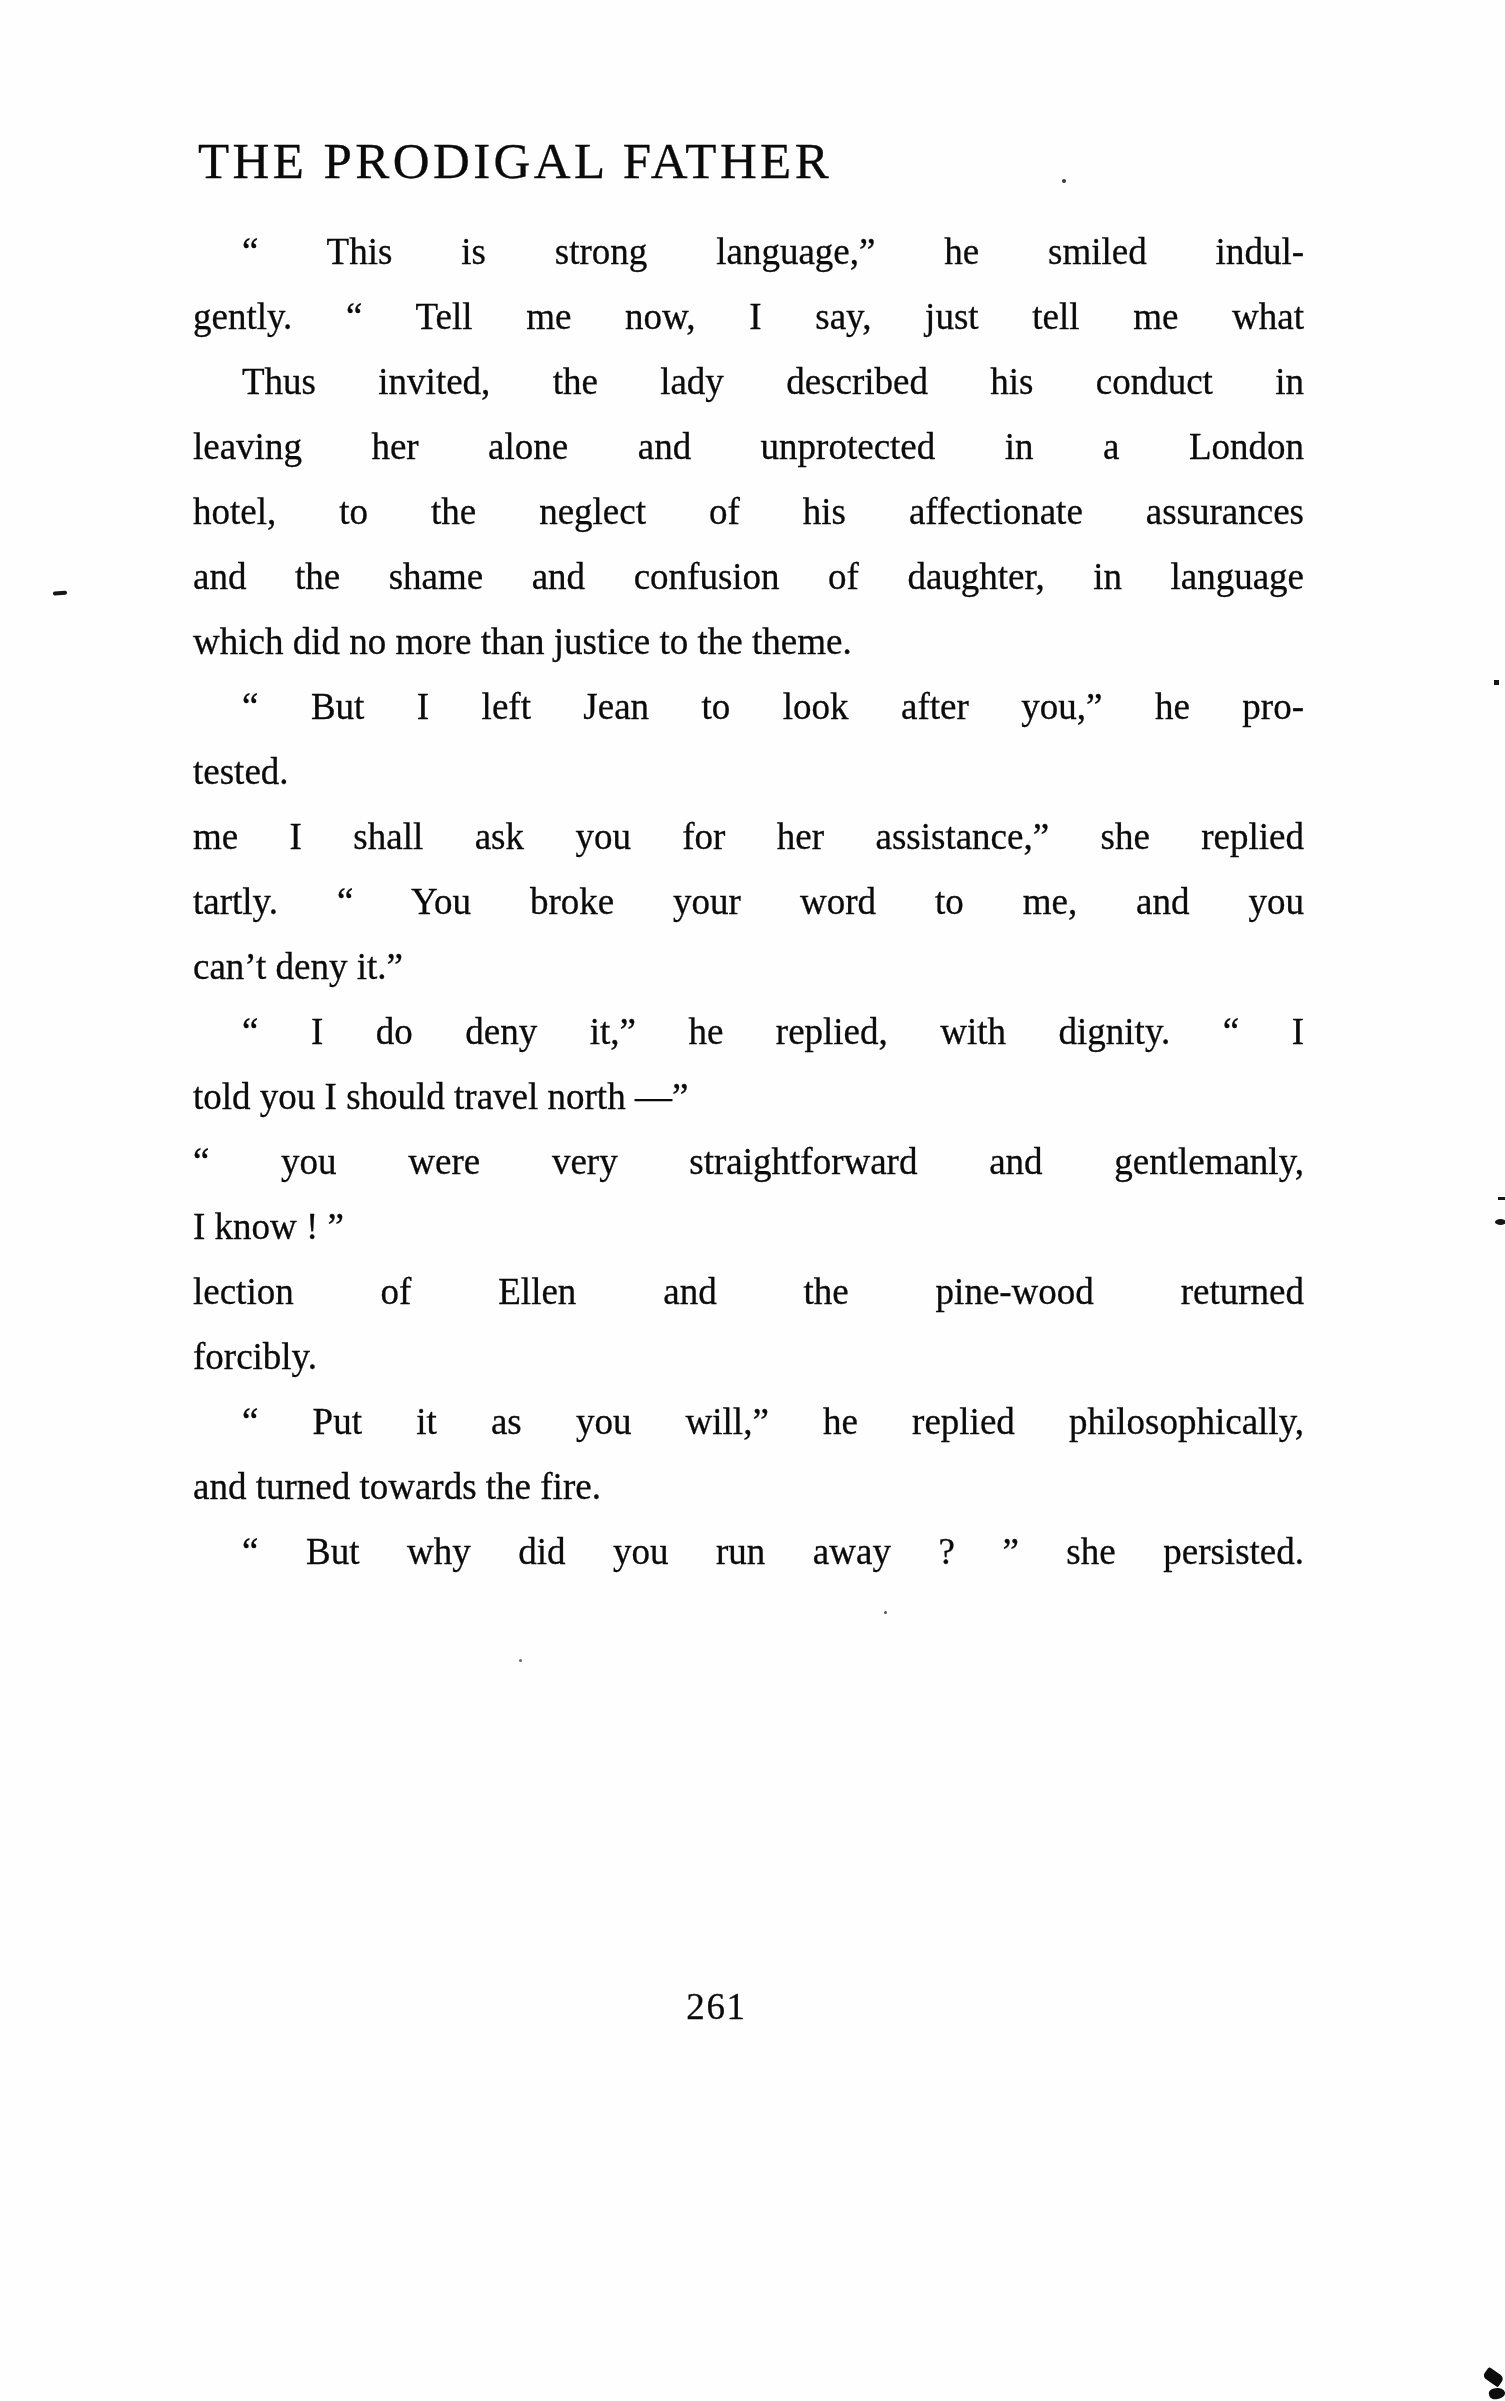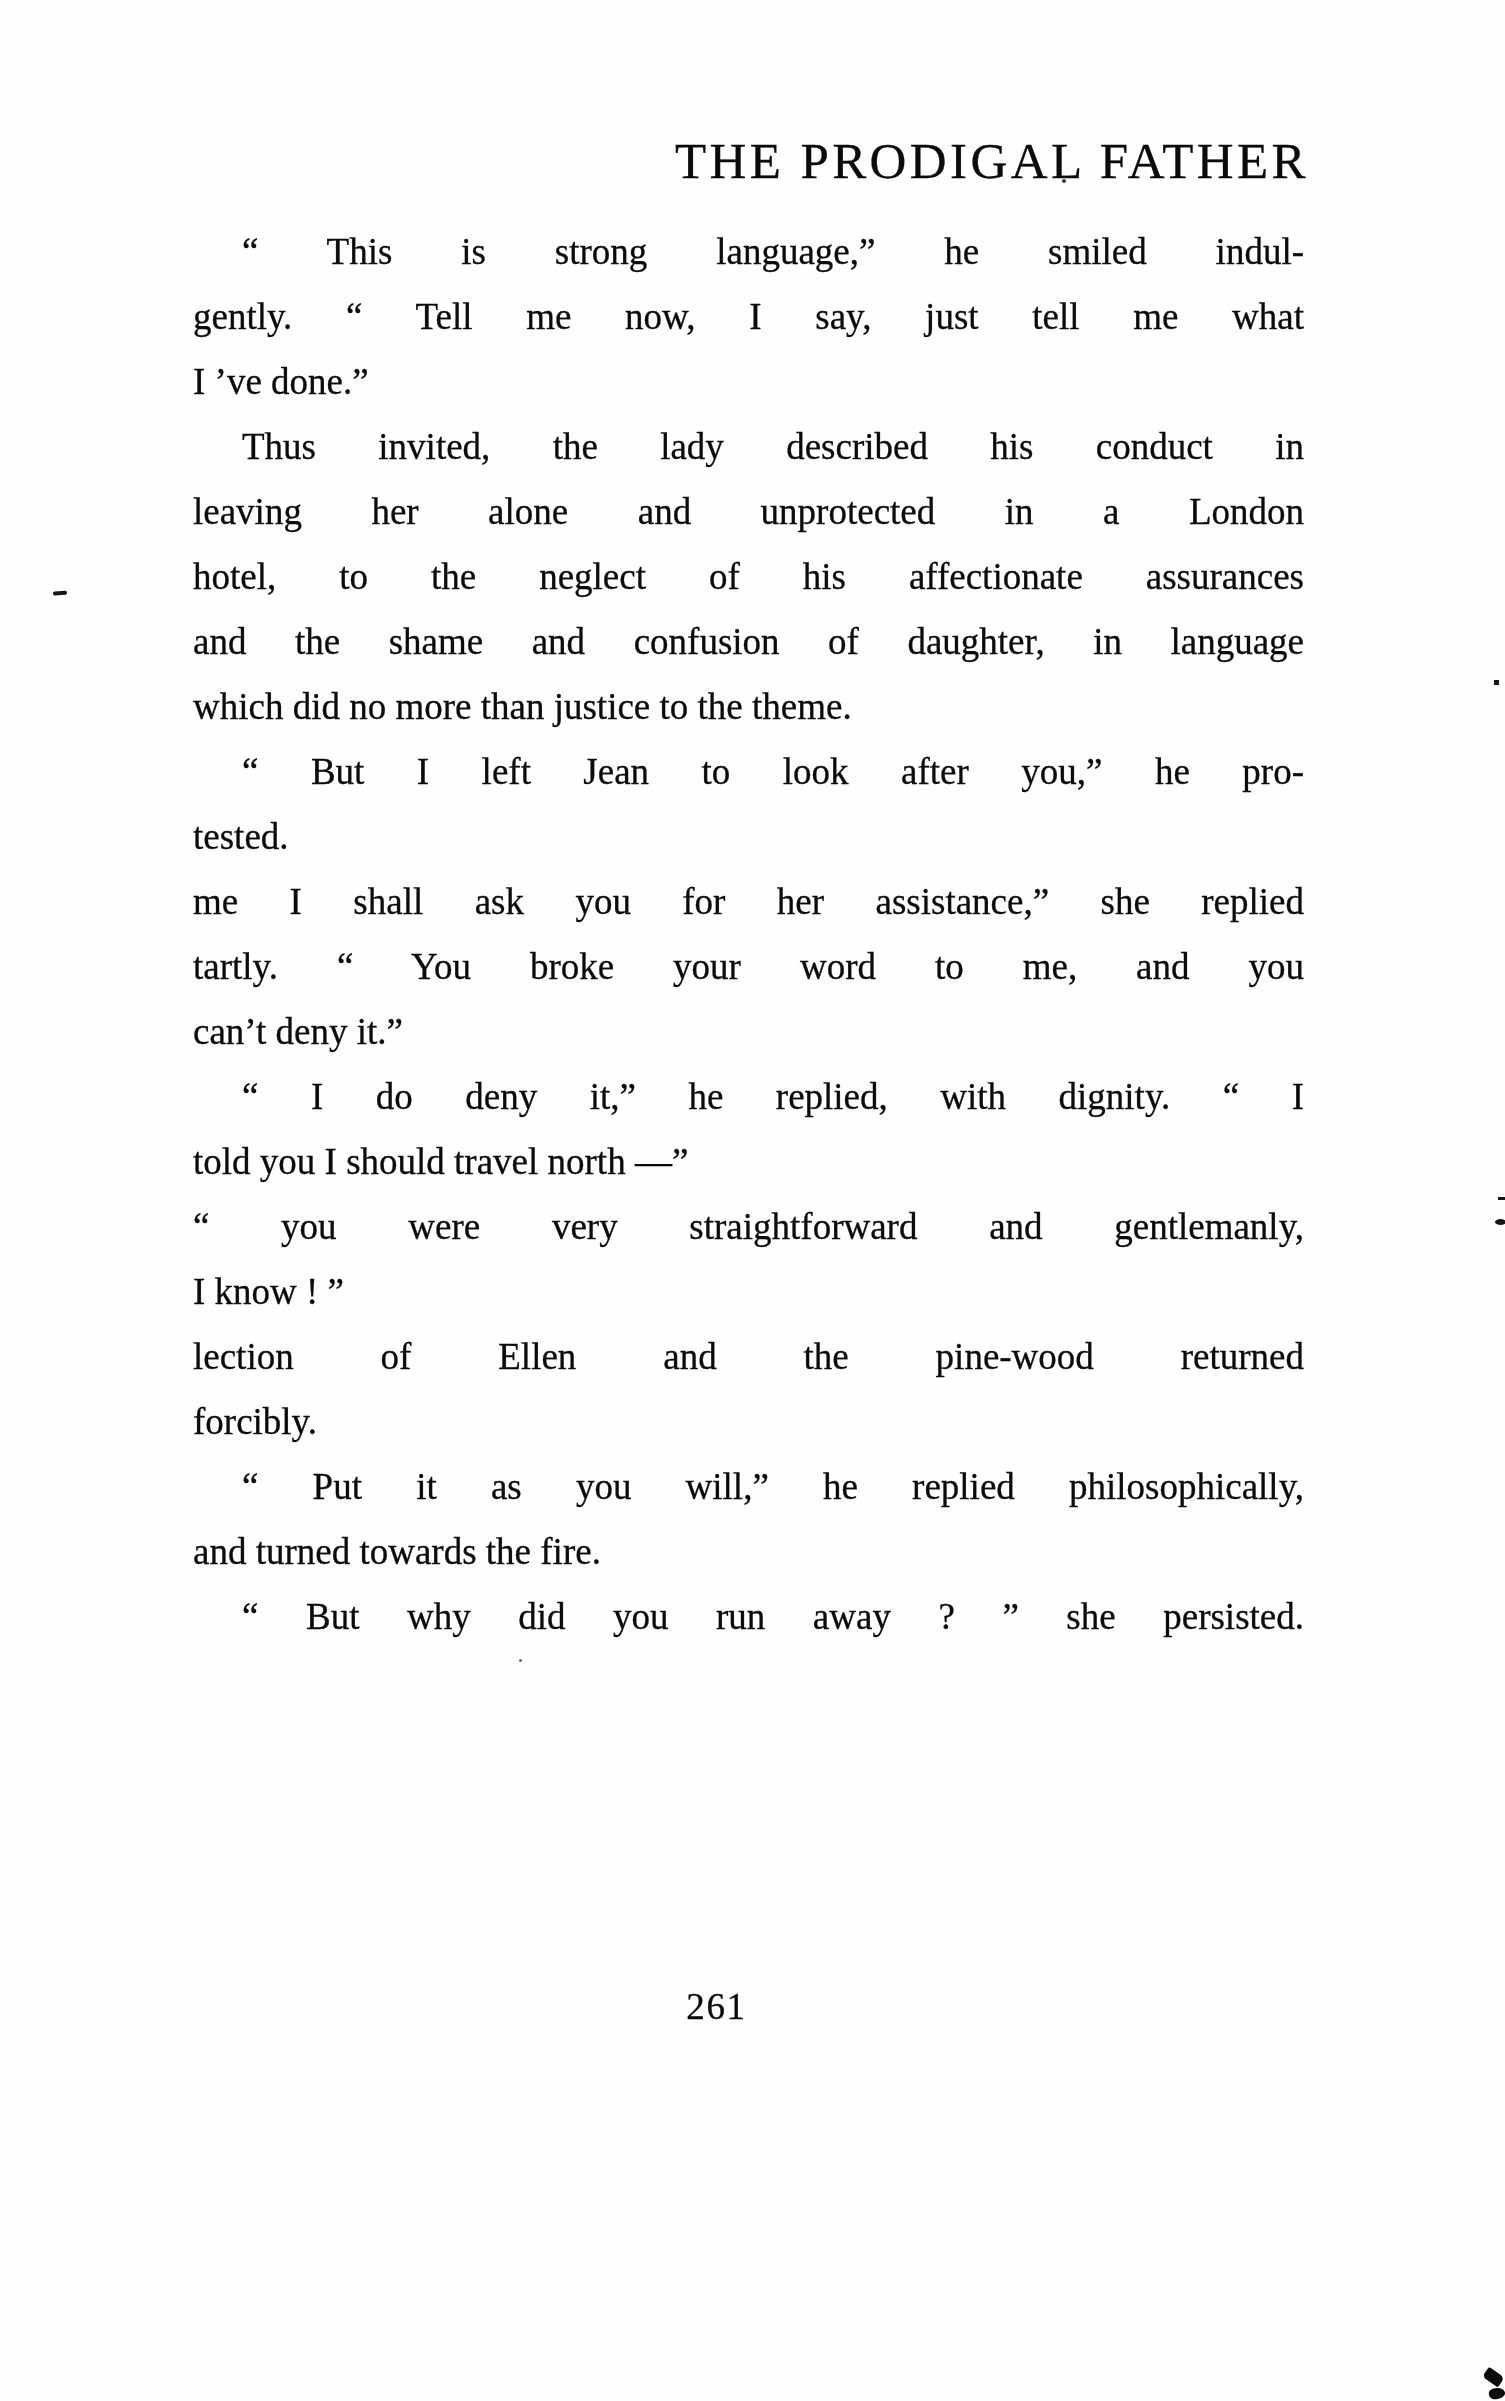--- a/index.html
+++ b/index.html
@@ -11,21 +11,21 @@
     overflow: hidden;
     font-family: "Liberation Serif", serif;
     color: #0b0b0b;
     -webkit-text-stroke: 0.3px #0b0b0b;
   }
   .running-head {
     position: absolute;
     top: 136px;
     left: 198px;
     width: 1111px;
-    text-align: right;
+    text-align: left;
     font-size: 51px;
     line-height: 1;
     letter-spacing: 3.4px;
     white-space: nowrap;
   }
   .text-block {
     position: absolute;
     top: 219px;
     left: 193px;
     width: 1111px;
@@ -62,21 +62,20 @@
 </style>
 </head>
 <body>
 
 <div class="page">
   <header class="running-head">THE PRODIGAL FATHER</header>
 
   <main class="text-block">
       <div class="line indent">“ This is strong language,” he smiled indul-</div>
       <div class="line">gently.  “ Tell me now, I say, just tell me what</div>
-      <div class="line nojust">I ’ve done.”</div>
       <div class="line indent">Thus invited, the lady described his conduct in</div>
       <div class="line">leaving her alone and unprotected in a London</div>
       <div class="line">hotel, to the neglect of his affectionate assurances</div>
       <div class="line">and the shame and confusion of daughter, in language</div>
       <div class="line nojust">which did no more than justice to the theme.</div>
       <div class="line indent">“ But I left Jean to look after you,” he pro-</div>
       <div class="line nojust">tested.</div>
       <div class="line">me I shall ask you for her assistance,” she replied</div>
       <div class="line">tartly.  “ You broke your word to me, and you</div>
       <div class="line nojust">can’t deny it.”</div>

